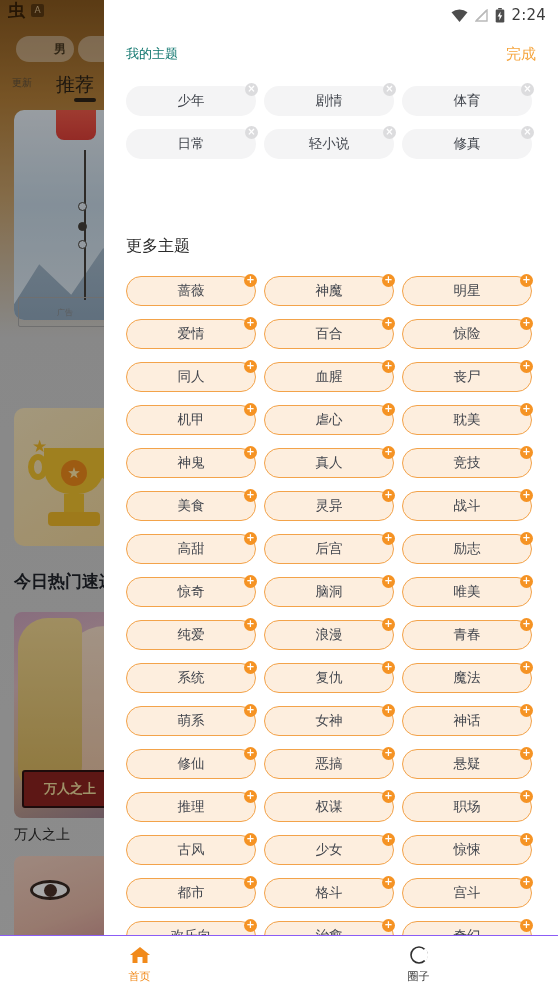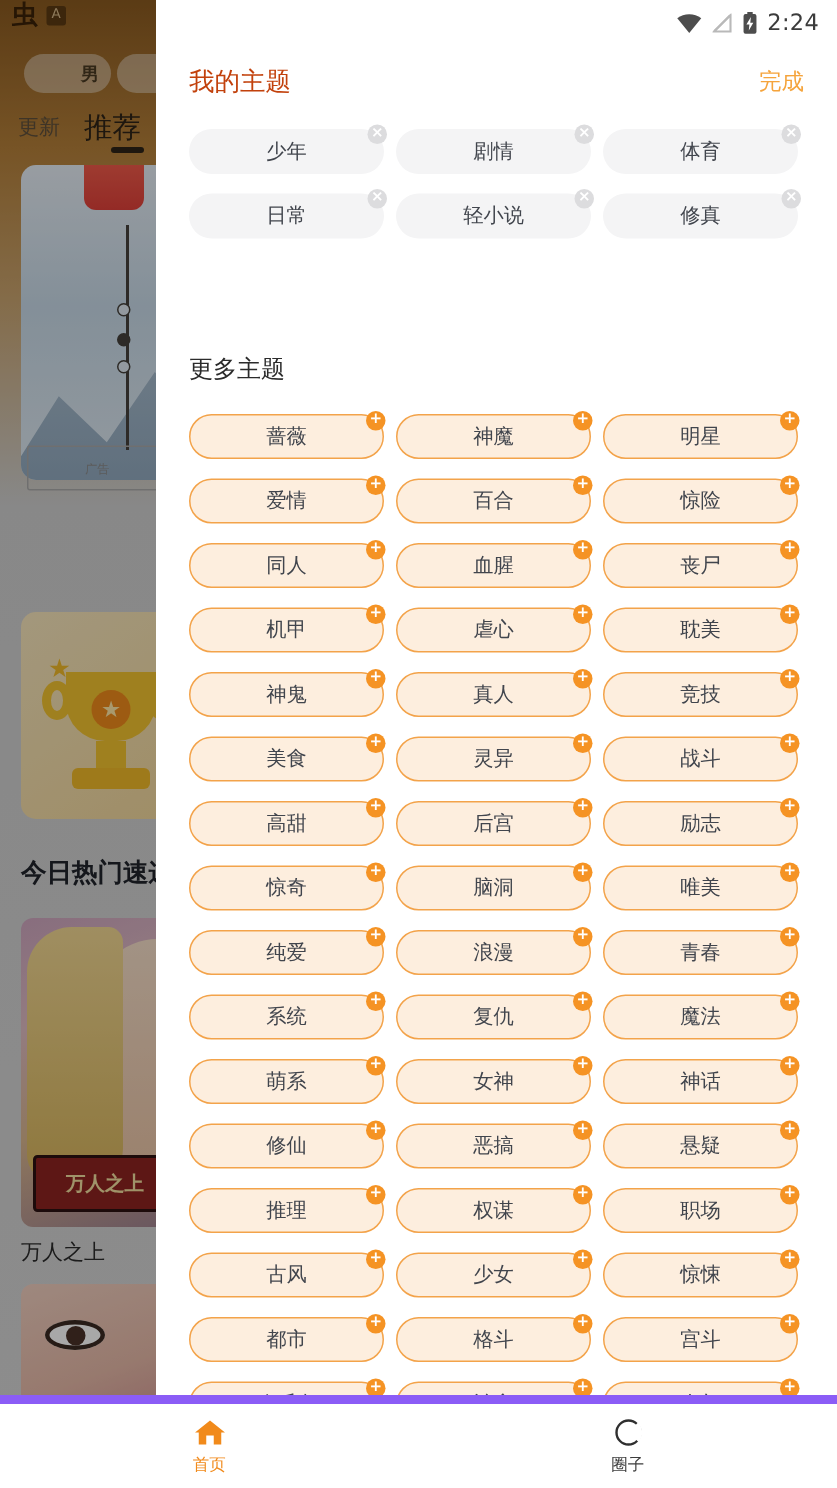--- a/index.html
+++ b/index.html
@@ -43,21 +43,21 @@
     position: absolute;
     height: 26px; border-radius: 13px;
     background: rgba(255,255,255,.38);
     display: flex; align-items: center; justify-content: flex-end;
     padding-right: 8px; box-sizing: border-box;
     font-size: 12px; color: #4a3a22; font-weight: bold;
   }
   #bg-seg-1 { left: 16px; top: 36px; width: 58px; }
   #bg-seg-2 { left: 78px; top: 36px; width: 58px; }
   .bg-tab {
-    position: absolute; font-size: 14px; color: #5f503c;
+    position: absolute; font-size: 10px; color: #5f503c;
   }
   #bg-tab-update { left: 12px; top: 76px; }
   #bg-tab-rec { left: 56px; top: 72px; font-size: 19px; font-weight: normal; color: #2e2418; }
   #bg-tab-underline {
     position: absolute; left: 74px; top: 98px; width: 22px; height: 4px;
     border-radius: 2px; background: #2e2418;
   }
   #bg-card-promo {
     position: absolute; left: 14px; top: 110px; width: 130px; height: 210px;
     border-radius: 10px;
@@ -181,21 +181,21 @@
   
   #panel {
     position: absolute; left: 104px; top: 0; width: 454px; height: 992px;
     background: #ffffff; z-index: 5; overflow: hidden;
   }
   #panel-header {
     position: absolute; left: 0; top: 30px; width: 454px; height: 48px;
     display: flex; align-items: center; justify-content: space-between;
     padding: 0 22px; box-sizing: border-box;
   }
-  #panel-title { font-size: 17px; color: #c2410c; }
+  #panel-title { font-size: 13px; color: #0f766e; }
   #done-button {
     font-size: 15px; color: #f5a43c; cursor: pointer;
   }
 
   .section-title {
     position: absolute; left: 22px;
     font-size: 16px; color: #2b2b2b;
   }
   #more-title { top: 236px; }
 
@@ -236,21 +236,21 @@
   }
   .tag.more .badge {
     background: #f59324; color: #ffffff;
   }
 
   
   #bottom-nav {
     position: absolute; left: 0; bottom: 0; width: 558px; height: 56px;
     background: #ffffff; z-index: 9;
     display: flex; align-items: center;
-    border-top: 6px solid #8b5cf6;
+    border-top: 1px solid #8b5cf6;
   }
   .nav-item {
     flex: 1; height: 100%;
     display: flex; flex-direction: column;
     align-items: center; justify-content: center; gap: 3px;
     cursor: pointer; position: relative;
   }
   .nav-label { font-size: 11px; color: #3d3d3d; }
   .nav-item.active .nav-label { color: #f18a1b; }
   .nav-icon { position: relative; width: 22px; height: 22px; }

